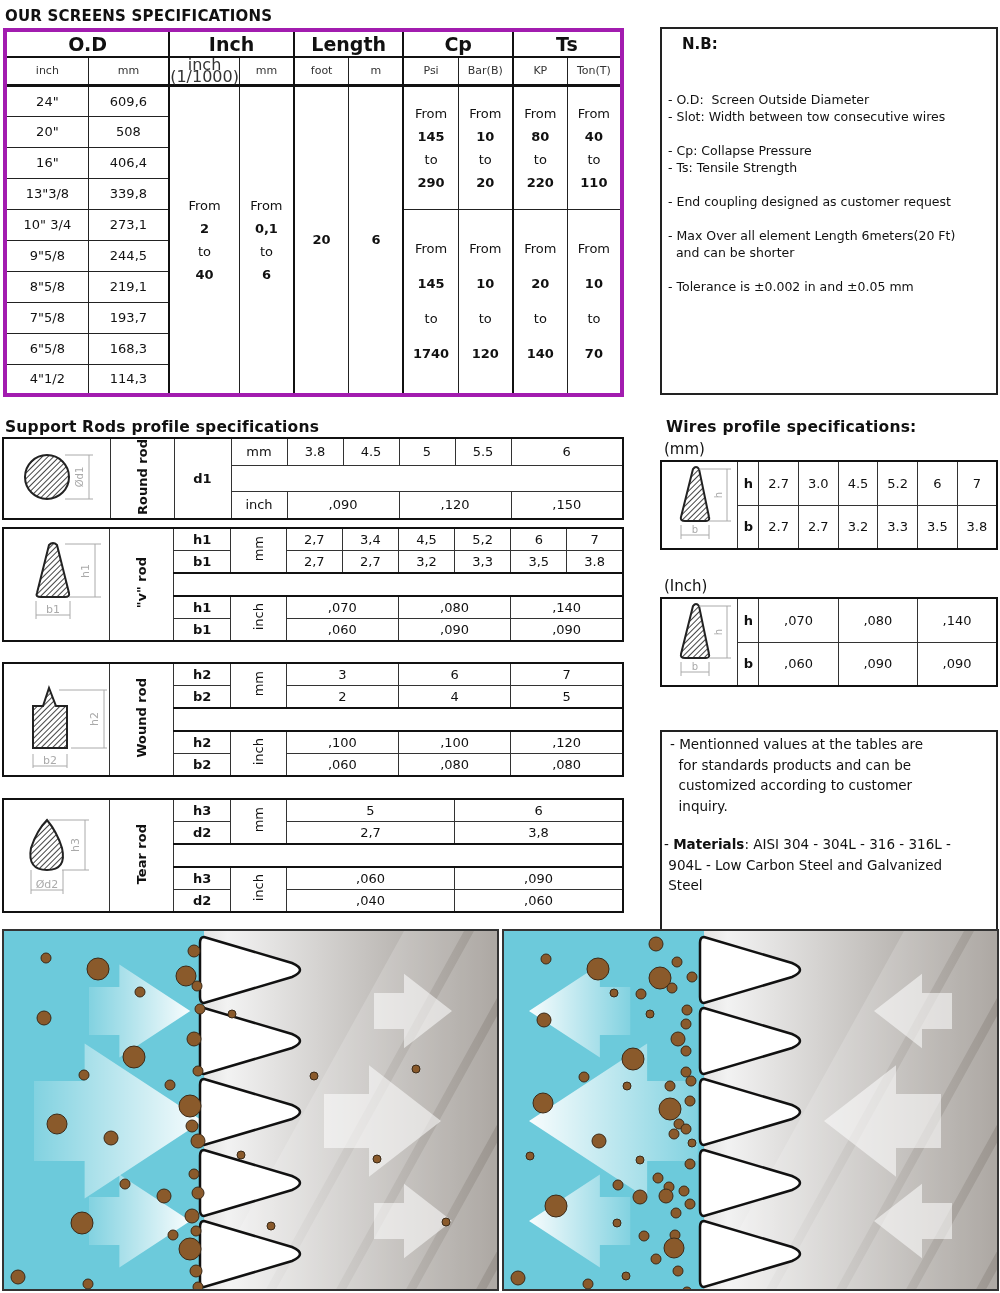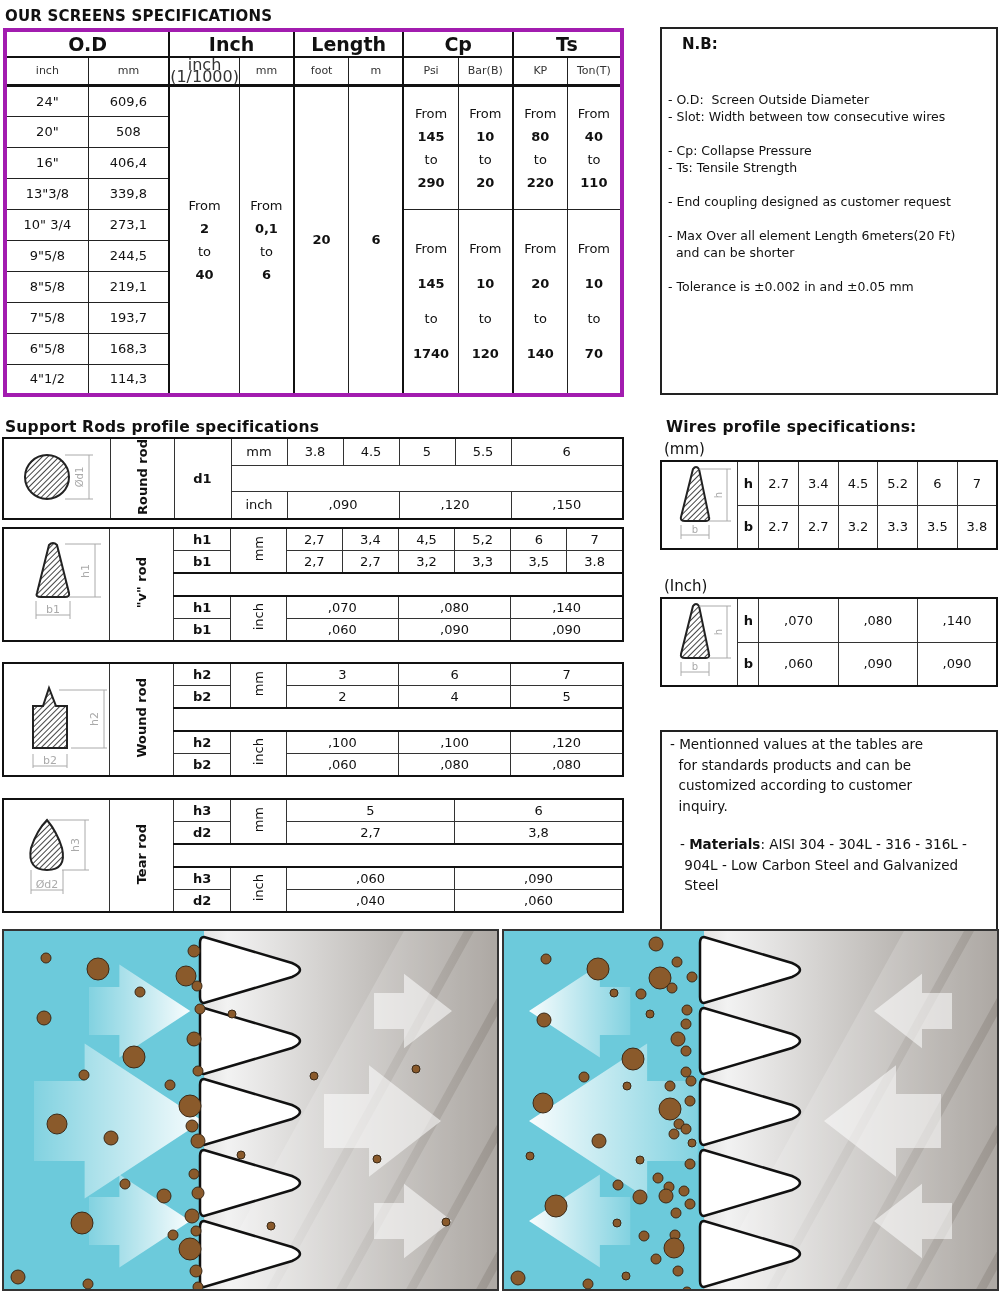--- a/index.html
+++ b/index.html
@@ -484,21 +484,21 @@
               <line x1="44" y1="58" x2="66" y2="58" stroke="#aaa"></line>
     <line x1="62" y1="6" x2="62" y2="58" stroke="#aaa"></line>
     <text x="57" y="32" font-size="10" fill="#aaa" transform="rotate(-90 57 32)" text-anchor="middle">h</text>
     <line x1="16" y1="62" x2="16" y2="76" stroke="#aaa"></line>
               <line x1="44" y1="62" x2="44" y2="76" stroke="#aaa"></line>
     <line x1="16" y1="72" x2="44" y2="72" stroke="#aaa"></line>
     <text x="30" y="70" font-size="10" fill="#aaa" text-anchor="middle">b</text>
             </svg></td>
         <td class="param">h</td>
         <td>2.7</td>
-          <td>3.4</td>
+          <td>3.0</td>
           <td>4.5</td>
           <td>5.2</td>
           <td>6</td>
           <td>7</td>
         </tr>
       <tr>
           <td class="param">b</td>
         <td>2.7</td>
           <td>2.7</td>
           <td>3.2</td>
@@ -548,21 +548,21 @@
         </tr>
       </tbody>
     </table>
   </div>
 
 <div class="box" style="left:660px;top:730px;width:338px;height:230px;font-size:13.5px;line-height:20.5px">
   <div style="position:absolute;left:8px;top:2px;white-space:pre"><span>- Mentionned values at the tables are</span>
   <span>for standards products and can be</span>
   <span>customized according to customer</span>
   <span>inquiry.</span></div>
-  <div style="position:absolute;left:18px;top:102px">- <b>Materials</b><span>: AISI 304 - 304L - 316 - 316L -</span><br>
+  <div style="position:absolute;left:2px;top:102px">- <b>Materials</b><span>: AISI 304 - 304L - 316 - 316L -</span><br>
   &nbsp;<span>904L - Low Carbon Steel and Galvanized</span><br>
   &nbsp;<span>Steel</span></div>
 </div>
 
 <div class="illus" style="left:2px;top:929px;width:497px;height:362px">
   <svg id="ill-left" width="497" height="362" viewBox="0 0 497 362">
       <defs>
       <linearGradient id="ill-left-steel" x1="0" y1="0" x2="1" y2="0">
         <stop offset="0" stop-color="#6e6862"></stop>
           <stop offset="0.45" stop-color="#f2f2f2"></stop>

